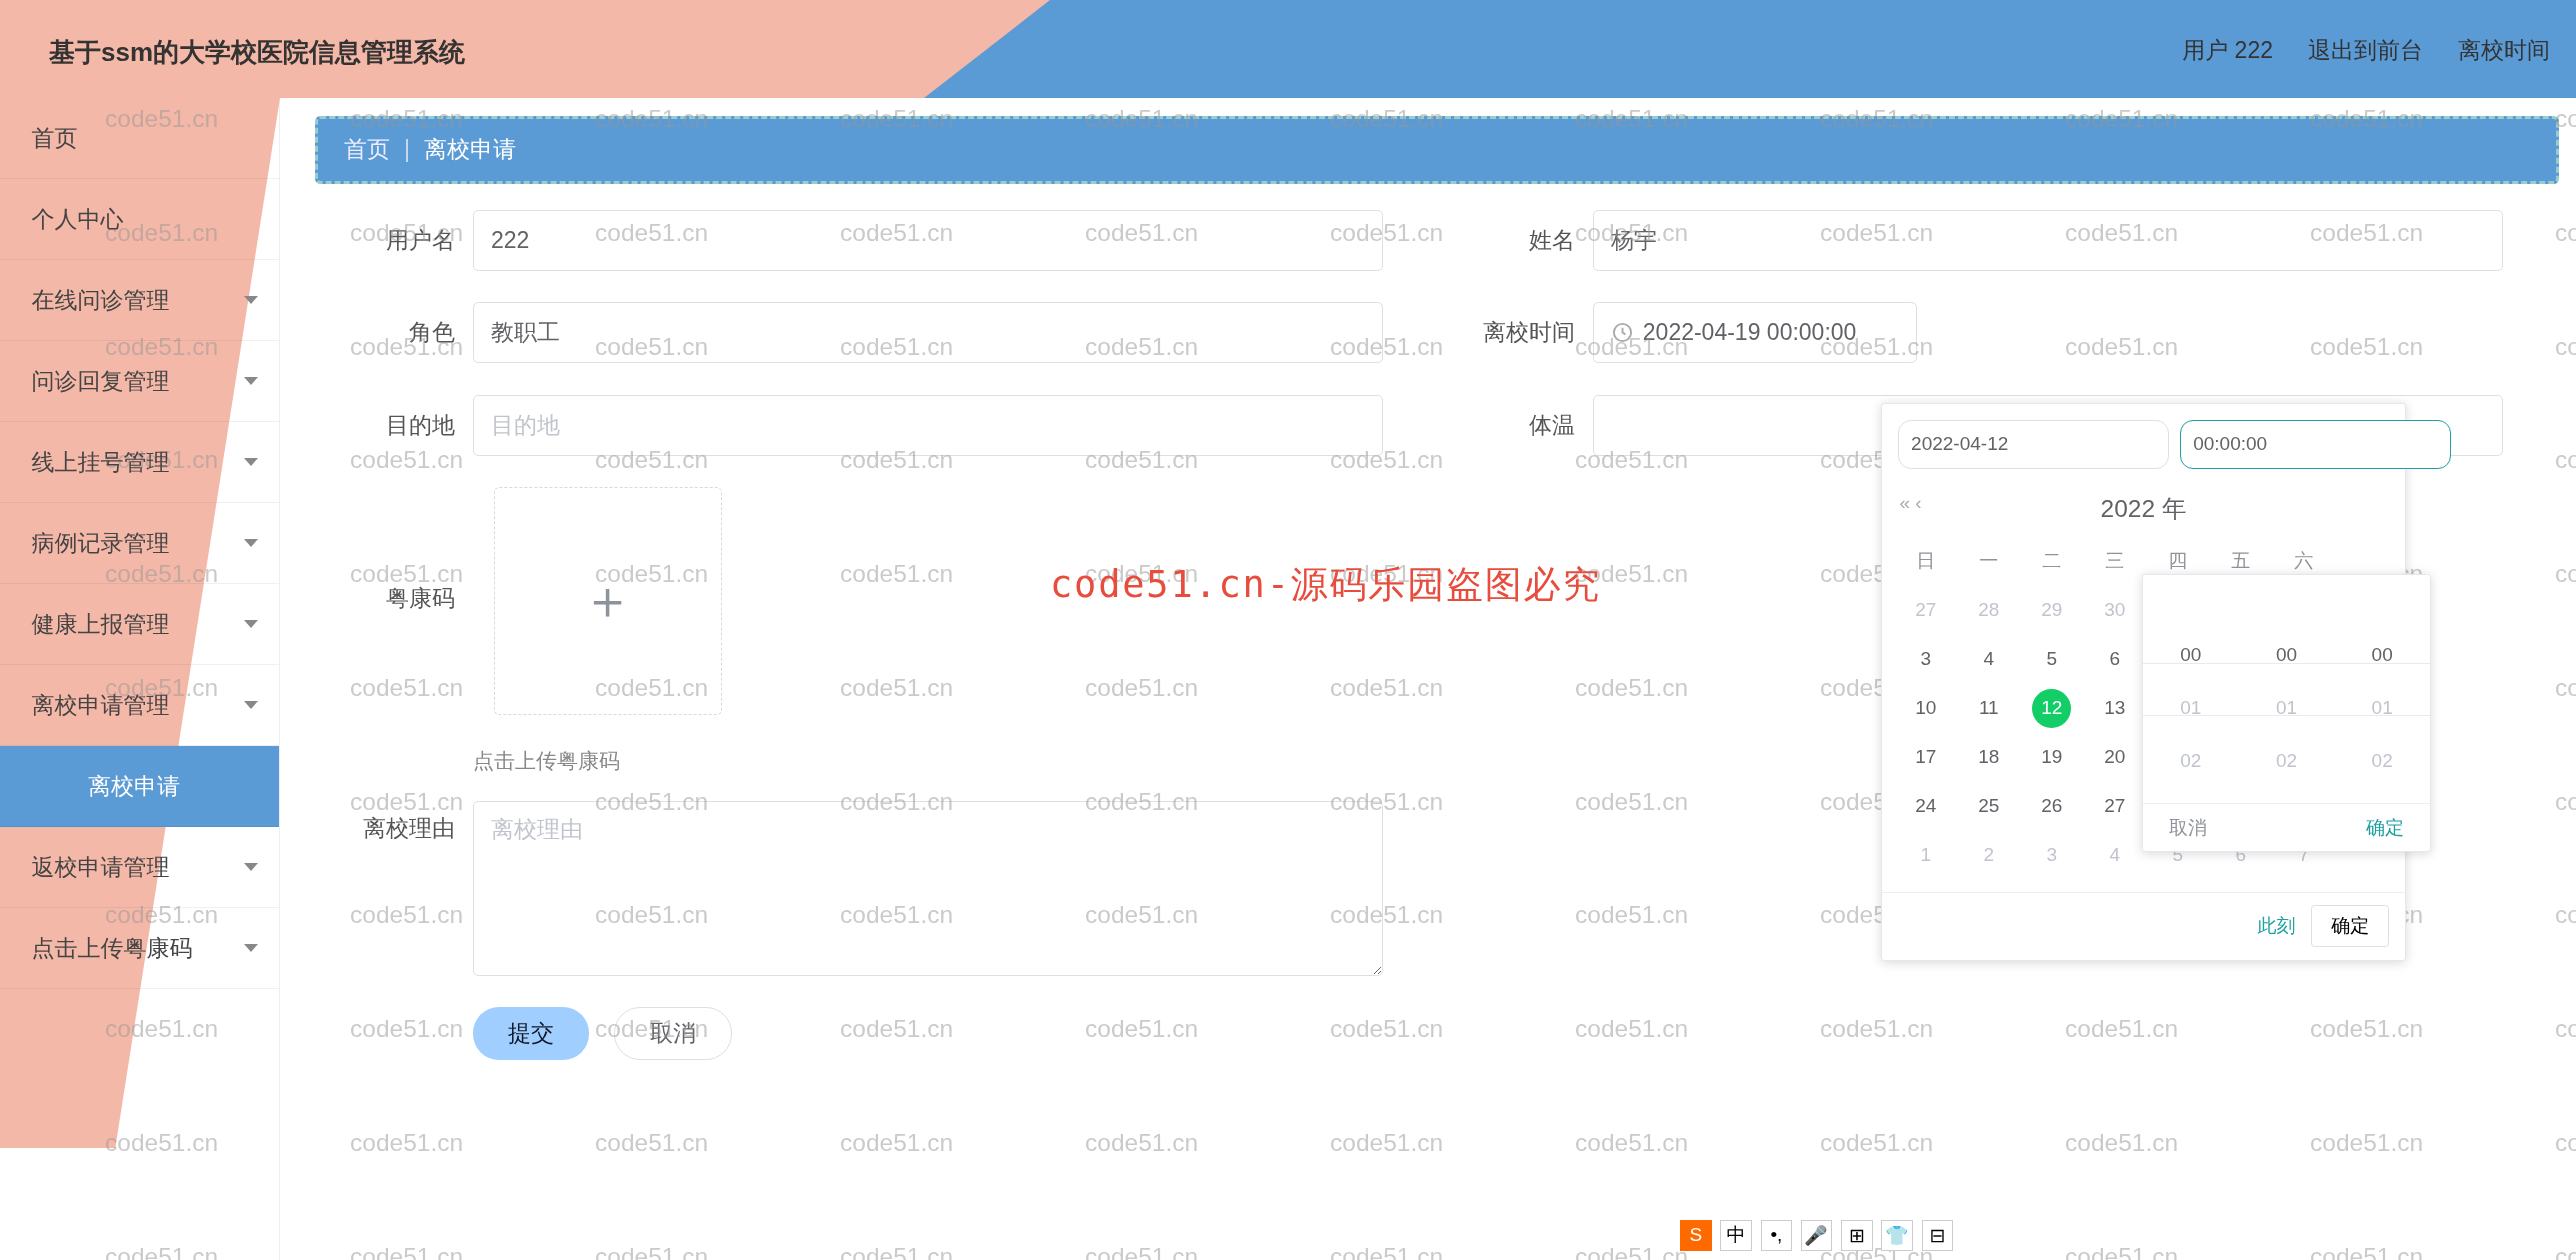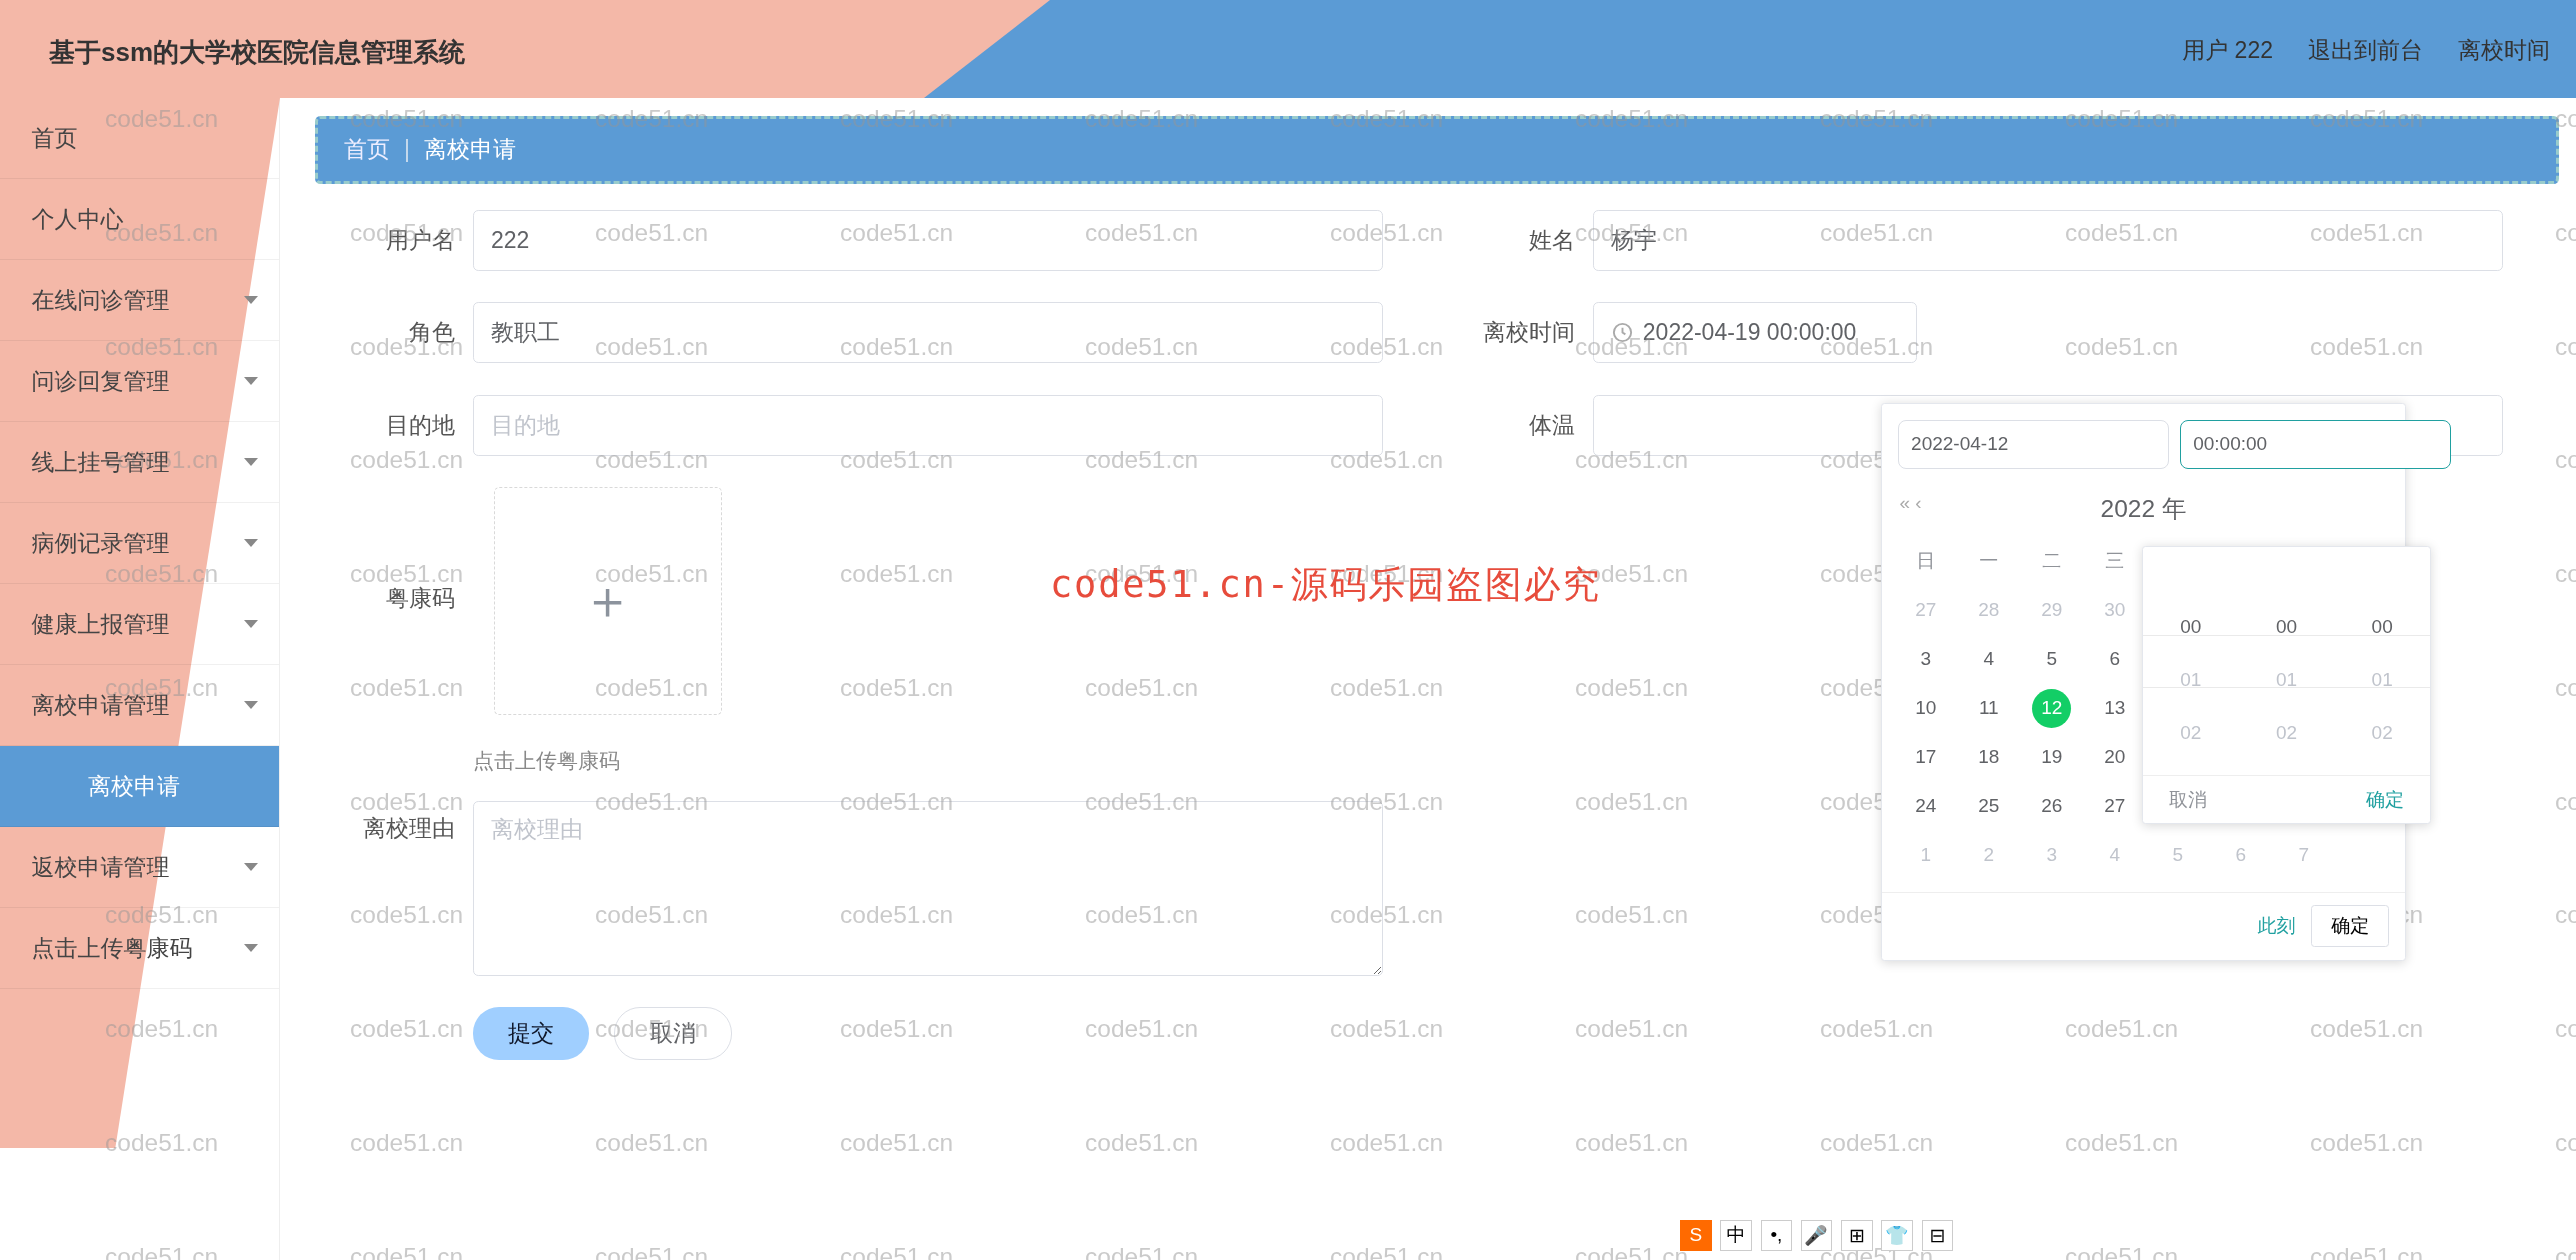--- a/index.html
+++ b/index.html
@@ -44,36 +44,36 @@
 .upload-hint { font-size: 21px; color: #888; margin-top: 12.3px; margin-left: 158px; }
 
 .btn-row { margin-left: 158px; margin-top: 17.5px; }
 .btn { display: inline-flex; align-items: center; justify-content: center; height: 53px; padding: 0 35px; border-radius: 26px; font-size: 23px; cursor: pointer; border: none; margin-right: 21px; }
 .btn-primary { background: #a0cfff; color: #0f172a; }
 .btn-default { background: #fff; border: 0.9px solid #dcdfe6; color: #606266; }
 
 
 .date-popup { position: absolute; left: 1601px; top: 305px; width: 525px; background: #fff; box-shadow: 0 1.8px 10.5px rgba(0,0,0,.15); border: 0.9px solid #e4e7ed; border-radius: 3.5px; z-index: 10; }
 .dp-inputs { display: flex; gap: 10.5px; padding: 15.8px; }
-.dp-input { flex: 1; height: 49px; border: 0.9px solid #dcdfe6; border-radius: 8px; font-size: 19px; padding: 0 12.3px; color: #606266; }
+.dp-input { flex: 1; height: 49px; border: 0.9px solid #dcdfe6; border-radius: 13px; font-size: 19px; padding: 0 12.3px; color: #606266; }
 .dp-input.focus { border-color: #20a0a0; }
 .dp-year { text-align: center; font-size: 24.5px; color: #606266; padding: 7px 0 12.3px; position: relative; }
 .dp-nav-l { position: absolute; left: 17.5px; top: 7px; color: #aaa; font-size: 19px; cursor: pointer; }
 .dp-cal { padding: 0 12.3px 12.3px; }
 .dp-row { display: flex; }
 .dp-cell { width: 63px; height: 49px; display: flex; align-items: center; justify-content: center; font-size: 19px; color: #606266; cursor: pointer; }
 .dp-cell.wd { color: #909399; font-weight: 500; }
 .dp-cell.other { color: #c0c4cc; }
 .dp-cell.sel span { background: #13ce66; color: #fff; width: 39px; height: 39px; border-radius: 50%; display: flex; align-items: center; justify-content: center; }
 .dp-footer { display: flex; justify-content: flex-end; align-items: center; gap: 15.8px; padding: 12.3px 15.8px; border-top: 0.9px solid #eee; }
 .dp-footer .now { color: #20a0a0; font-size: 19px; cursor: pointer; }
 .dp-footer .ok { border: 0.9px solid #dcdfe6; padding: 7px 19px; border-radius: 3.5px; font-size: 19px; cursor: pointer; }
 
 
-.time-popup { position: absolute; left: 1862px; top: 448px; width: 289px; background: #fff; box-shadow: 0 1.8px 10.5px rgba(0,0,0,.15); border: 0.9px solid #e4e7ed; border-radius: 3.5px; z-index: 11; }
+.time-popup { position: absolute; left: 1862px; top: 476px; width: 289px; background: #fff; box-shadow: 0 1.8px 10.5px rgba(0,0,0,.15); border: 0.9px solid #e4e7ed; border-radius: 3.5px; z-index: 11; }
 .time-cols { display: flex; height: 228px; position: relative; overflow: hidden; }
 .time-col { flex: 1; text-align: center; }
 .time-item { height: 53px; line-height: 53px; font-size: 19px; color: #606266; }
 .time-item.dim { color: #c0c4cc; }
 .time-sel-line { position: absolute; left: 0; right: 0; top: 88px; height: 53px; border-top: 0.9px solid #eaeaea; border-bottom: 0.9px solid #eaeaea; pointer-events: none; }
 .time-footer { display: flex; justify-content: space-between; padding: 10.5px 26px; border-top: 0.9px solid #eee; font-size: 19px; }
 .time-footer .cancel { color: #909399; cursor: pointer; }
 .time-footer .ok { color: #20a0a0; cursor: pointer; }
 
 .input-icon { display: inline-flex; align-items: center; border: 0.9px solid #dcdfe6; border-radius: 5.3px; height: 61px; padding: 0 17.5px; width: 324px; }

